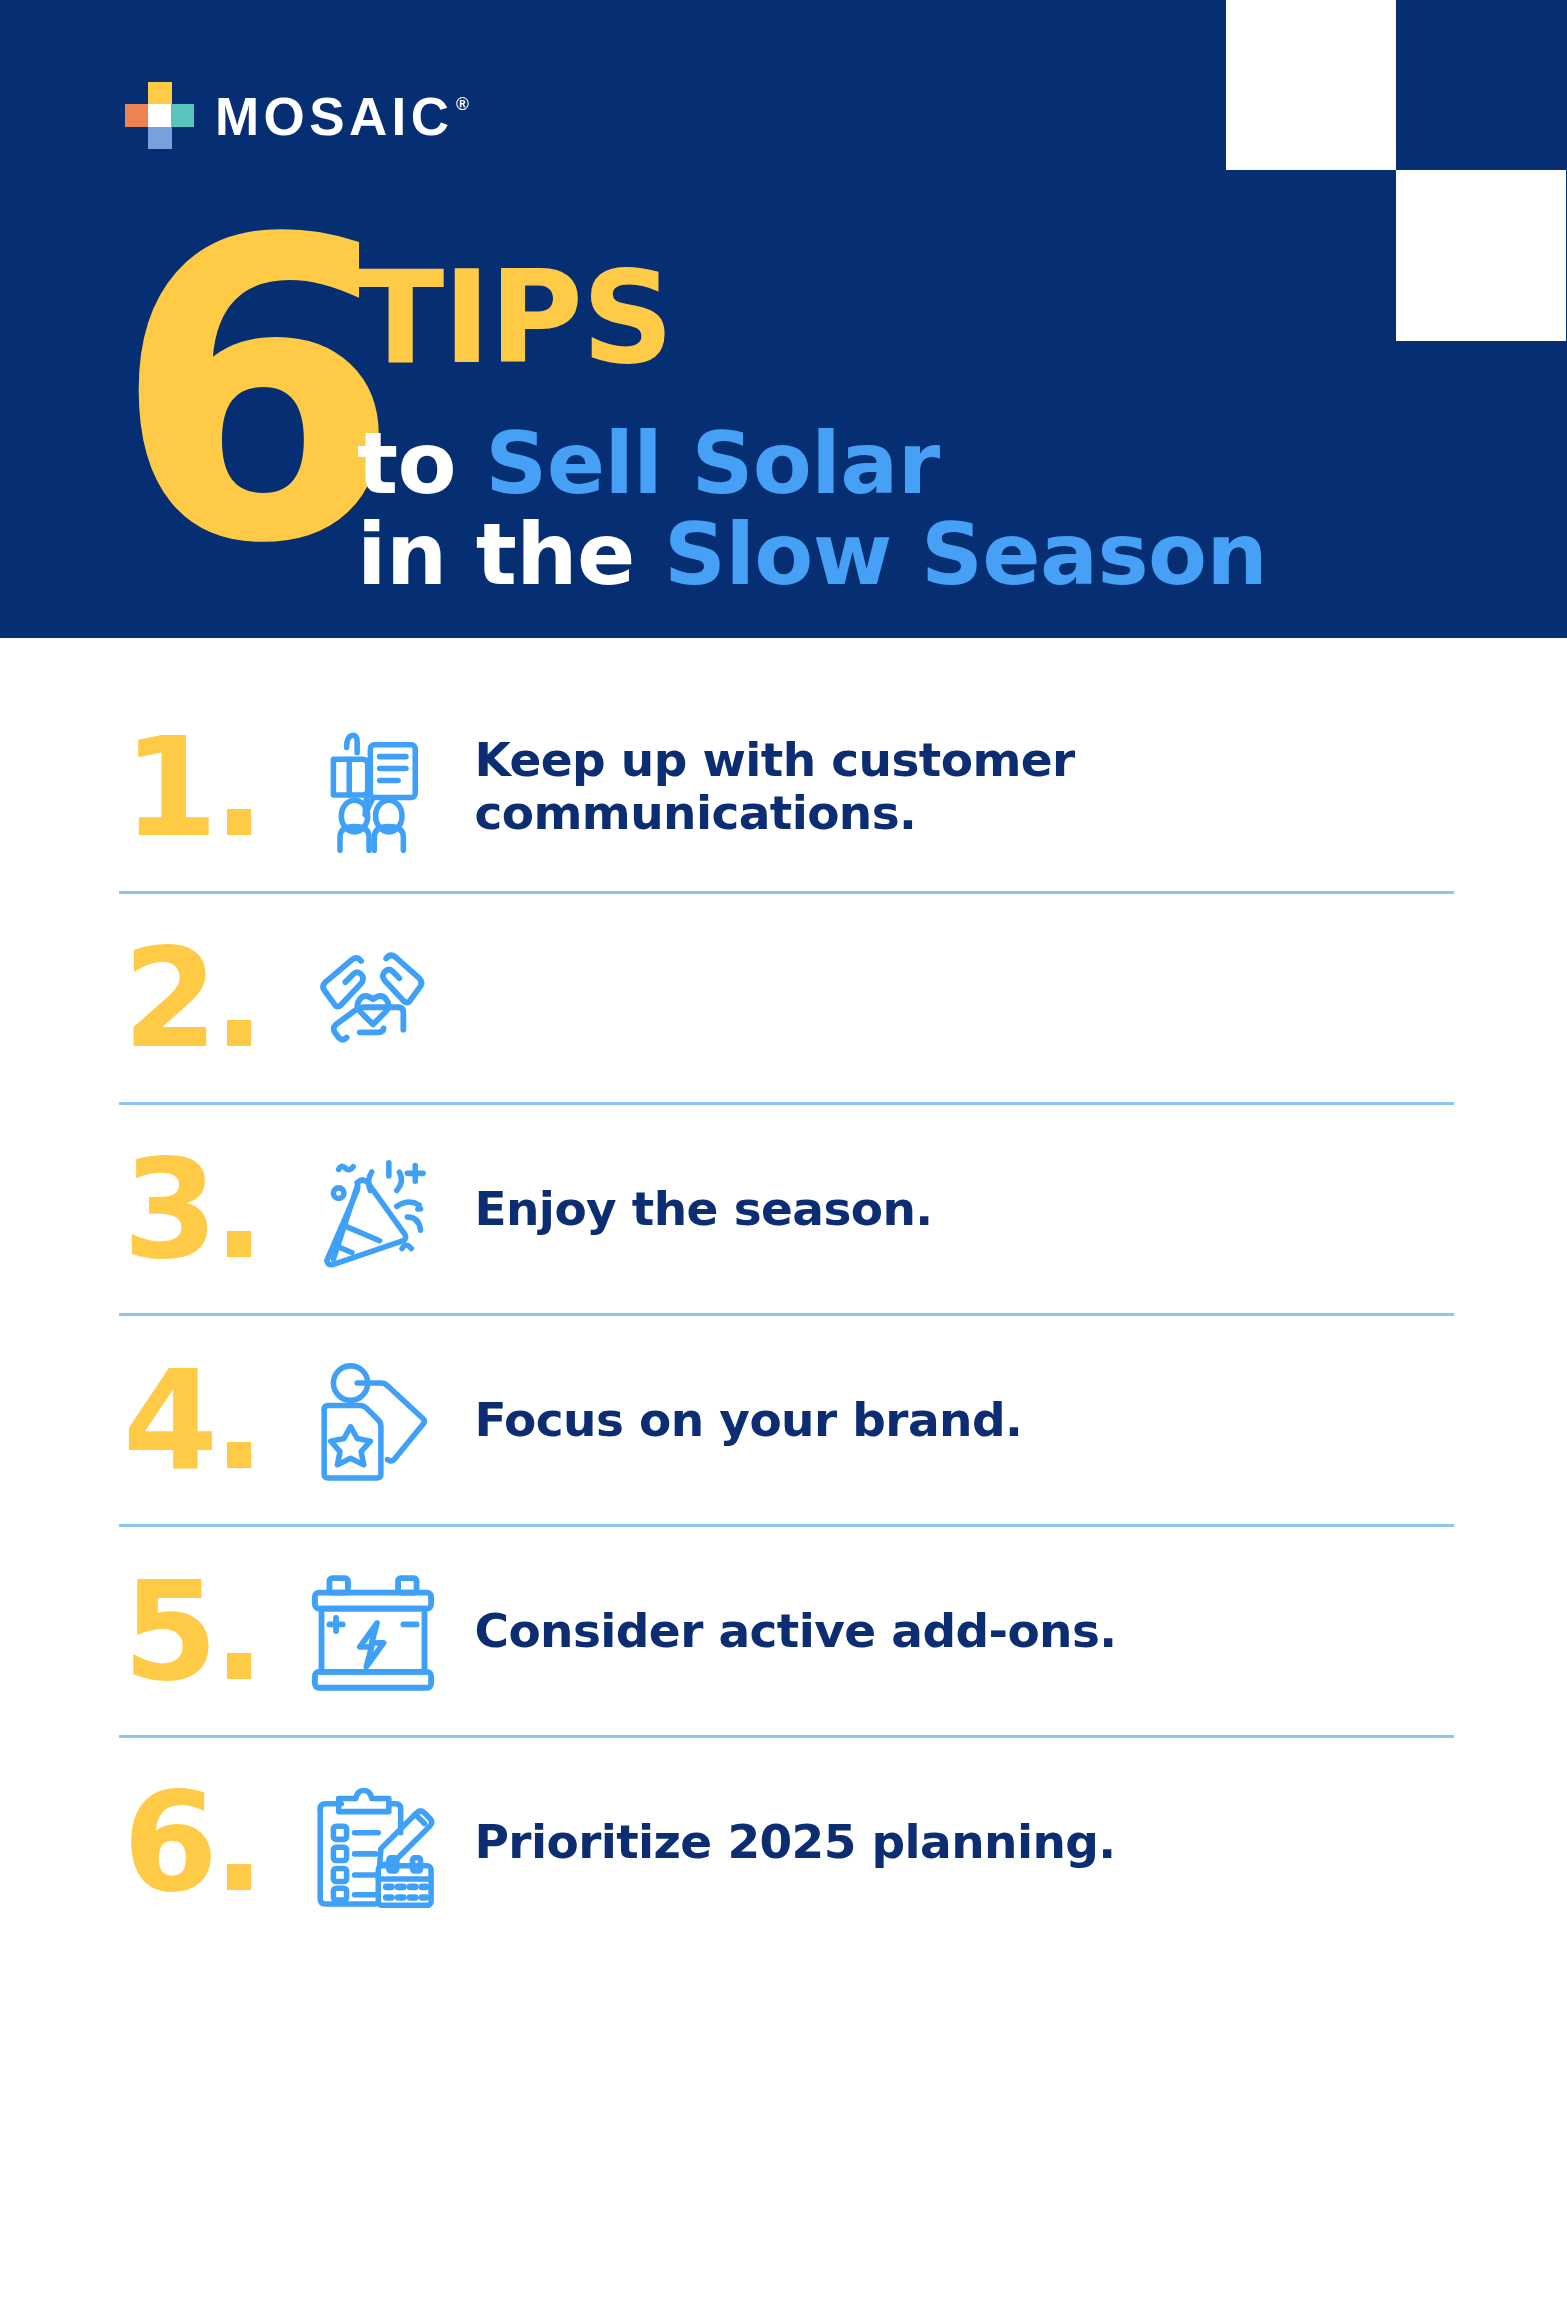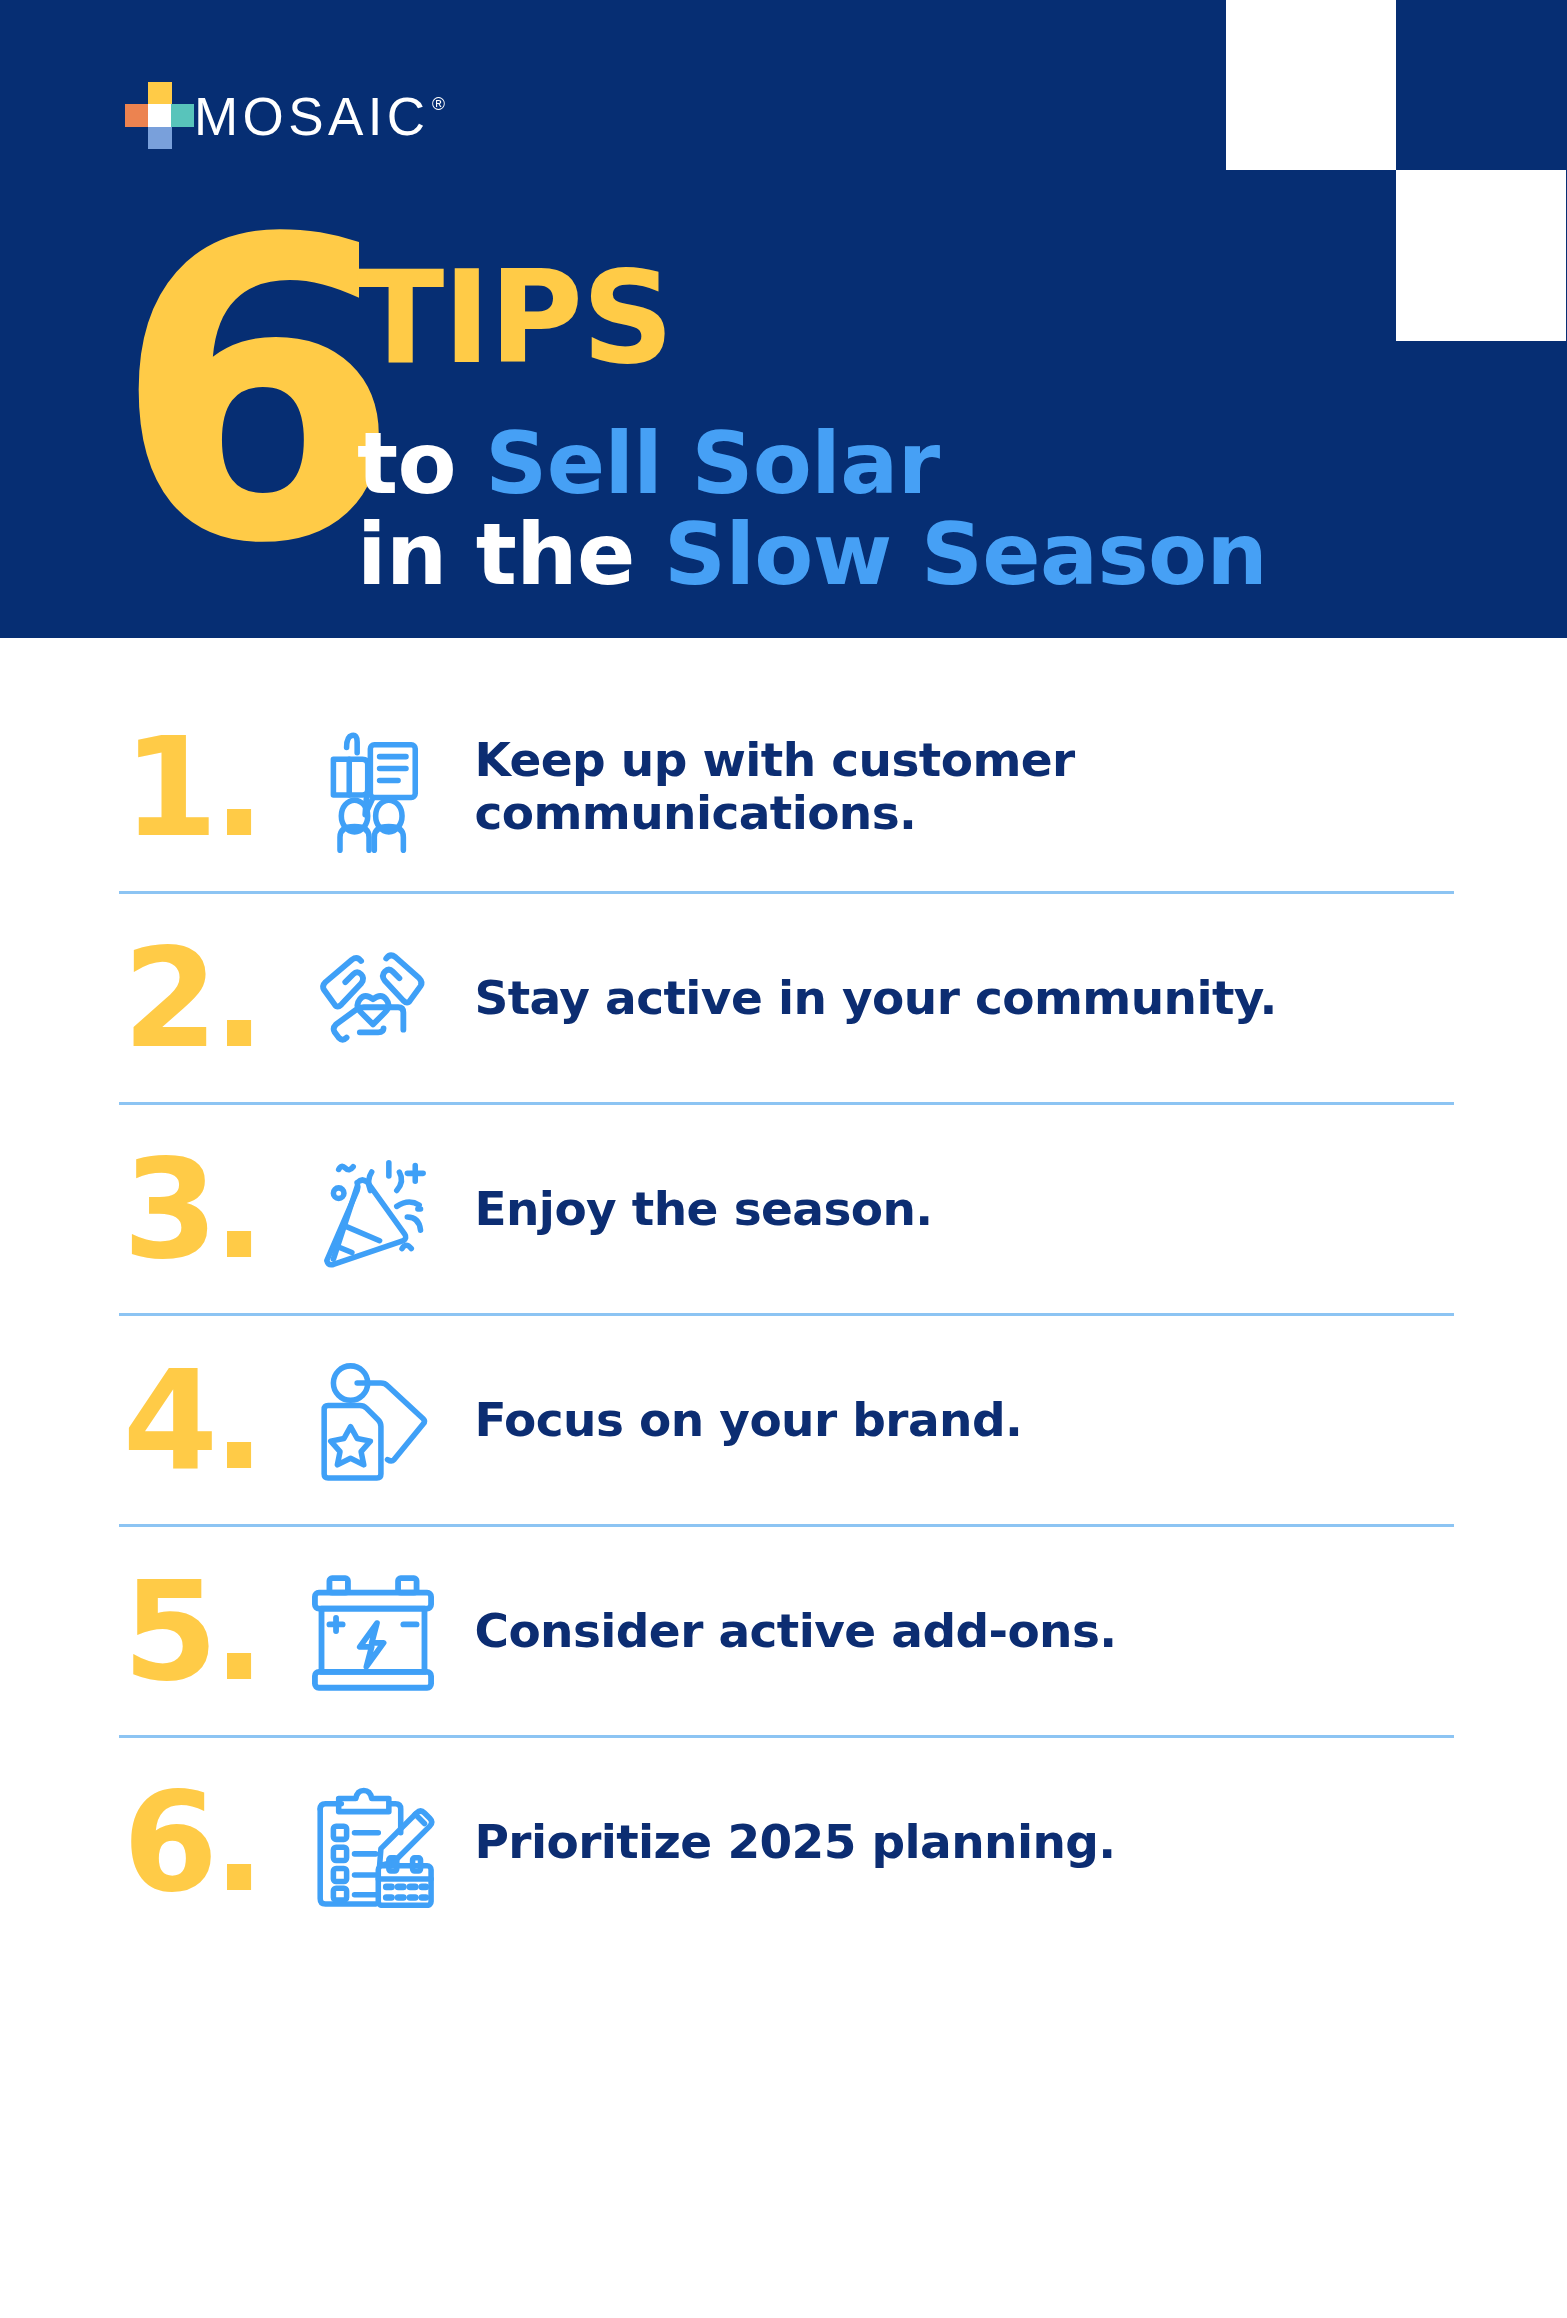--- a/index.html
+++ b/index.html
@@ -43,23 +43,24 @@
   .logo-mark i { position:absolute; display:block; }
   .lm-top    { left:22.6px; top:0;    width:24px; height:22.6px; background:#FFCB47; }
   .lm-left   { left:0;    top:22.6px; width:22.6px; height:22.6px; background:#EC8350; }
   .lm-center { left:22.6px; top:22.6px; width:24px; height:22.6px; background:#ffffff; }
   .lm-right  { left:46px; top:22.6px; width:22.6px; height:22.6px; background:#58C4BB; }
   .lm-bottom { left:22.6px; top:45px; width:24px; height:22.6px; background:#79A0DB; }
 
   .logo-word {
     color:#ffffff;
     font-size:53px;
-    font-weight:400;
+    font-weight:700;
     letter-spacing:4.4px;
     line-height:1;
+    margin-left:21px;
     position:relative;
     top:1.3px;
   }
   .logo-reg {
     font-size:17.6px;
     vertical-align:super;
     letter-spacing:0;
     position:relative;
     top:-6.3px;
     left:2.5px;
@@ -209,21 +210,20 @@
     <div class="tip-num">2.</div>
     <div class="tip-icon">
       <svg width="132" height="132" viewBox="0 0 100 100" fill="none" stroke="#3FA0F7" stroke-width="4.4" stroke-linecap="round" stroke-linejoin="round">
         <path d="M41 22 q-3 -4 -7 -1 L14 38 q-3 3 -1 6 l8 11 q2 3 5 0 l15 -16 q3 -4 0 -7 q-3 -3 -6 0 l-6 6"></path>
         <path d="M60 20 q3 -4 7 -1 l18 16 q3 3 1 6 l-8 11 q-2 3 -5 0 l-14 -15 q-3 -4 0 -7 q3 -3 6 0 l5 5"></path>
         <path d="M30 80 q-3 3 -6 0 l-3 -4 q-2 -3 1 -6 l15 -11 q3 -2 6 -2 h26 q4 0 4 4 v13"></path>
         <path d="M40 76 h14 q4 0 4 -3"></path>
         <path d="M50 70 l-9 -9 q-5 -5 -1 -10 q4 -5 10 0 q6 -5 10 0 q4 5 -1 10 z"></path>
       </svg>
     </div>
-    <div class="tip-text">Stay active in your community.</div>
   </div>
 
   <div class="divider"></div>
 
   <div class="tip">
     <div class="tip-num">3.</div>
     <div class="tip-icon">
       <svg width="132" height="132" viewBox="0 0 100 100" fill="none" stroke="#3FA0F7" stroke-width="4.2" stroke-linecap="round" stroke-linejoin="round">
         <path d="M38 30 q4 -4 8 0 l28 39 q2 3 -1 5 L20 92 q-4 1 -5 -3 l23 -53 q1 -3 0 -6"></path>
         <path d="M38 33 L20 88"></path>

